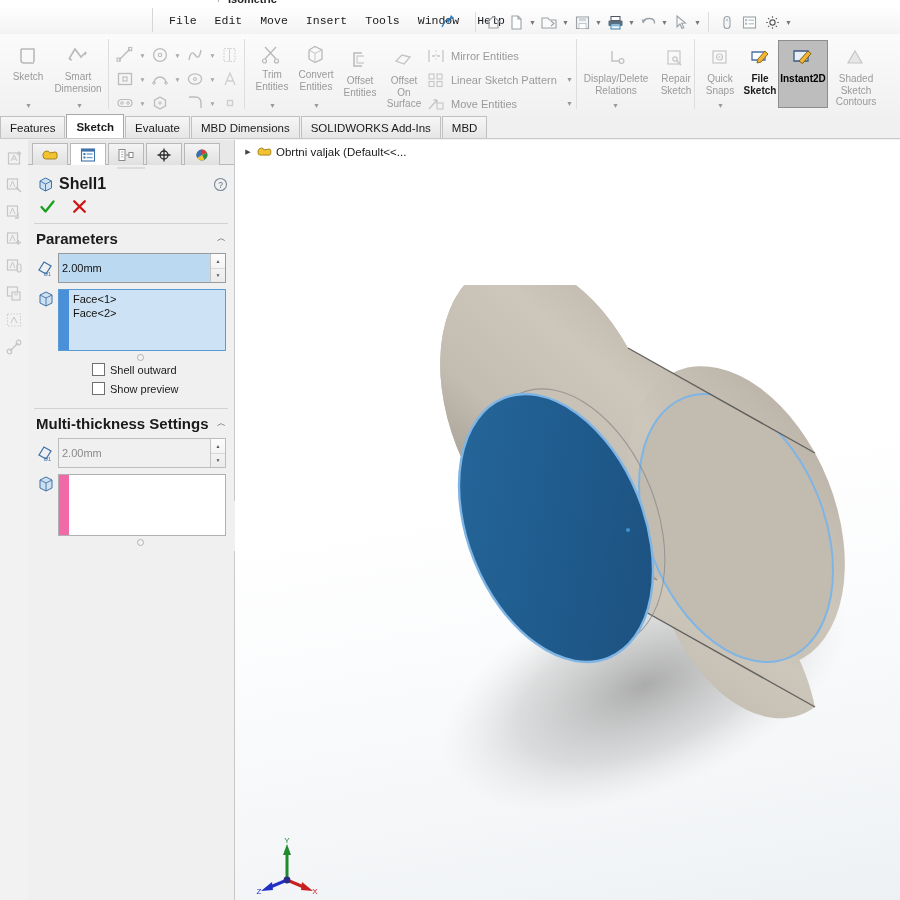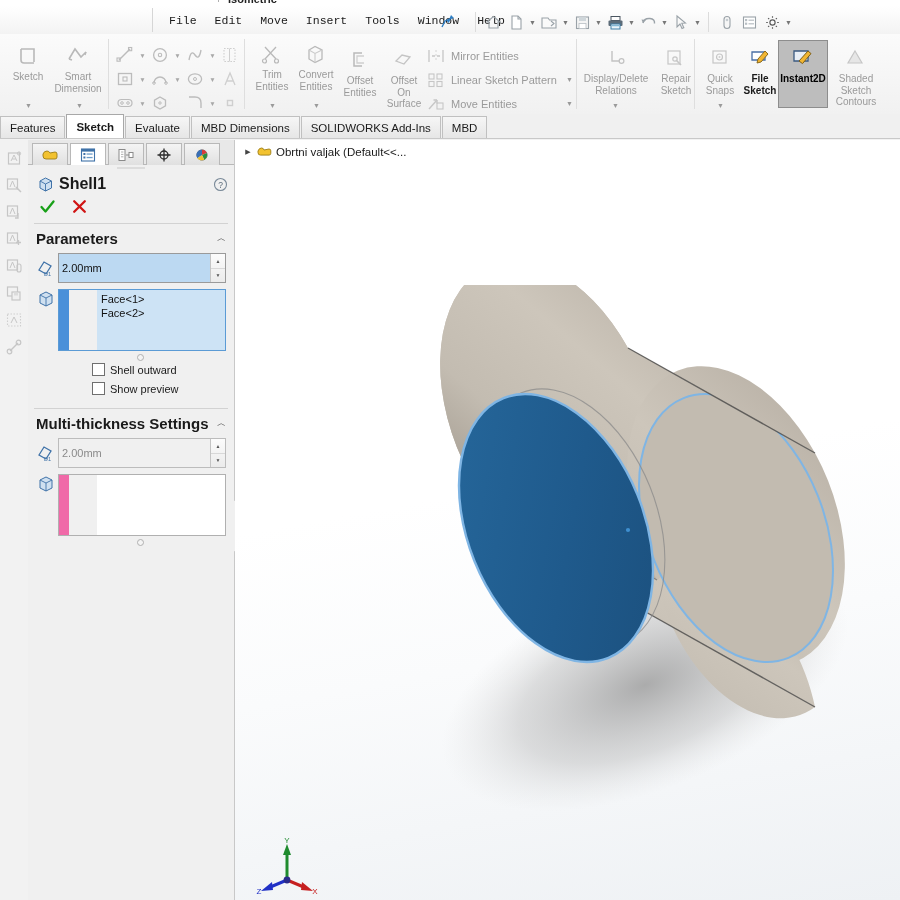--- a/index.html
+++ b/index.html
@@ -102,21 +102,21 @@
   .numwrap input{flex:1;border:none;outline:none;font-family:"Liberation Sans",sans-serif;font-size:11px;
     padding:0 3px;background:transparent;color:#111;}
   .numwrap input.sel{background:#bcd9f2;}
   .numwrap input.dis{color:#8a8a8a;}
   .spin{width:14px;border-left:1px solid #c4c4c4;display:flex;flex-direction:column;background:linear-gradient(#fcfcfc,#ebebeb);}
   .spin i{flex:1;display:flex;align-items:center;justify-content:center;font-size:5px;color:#555;font-style:normal;}
   .spin i:first-child{border-bottom:1px solid #d8d8d8;}
   .selbox{flex:1;height:62px;border:1px solid #5b9bd5;display:flex;box-sizing:border-box;}
   .selbox .accent{width:10px;background:#4a90d9;}
   .selbox .accent.pink{background:#f06aa8;}
-  .selbox .list{flex:1;background:#cde3f5;padding:2px 4px;font-size:11px;color:#111;line-height:14px;margin-left:28px;}
+  .selbox .list{flex:1;background:#cde3f5;padding:2px 4px;font-size:11px;color:#111;line-height:14px;}
   .selbox .list.empty{background:#ffffff;}
   .handle{text-align:center;height:9px;}
   .handle i{display:inline-block;width:5px;height:5px;border:1px solid #b0b0b0;border-radius:50%;background:#f4f4f4;}
 
   .chk{display:flex;align-items:center;padding:3px 8px 3px 64px;font-size:11px;color:#1a1a1a;}
   .chk .box{width:11px;height:11px;border:1px solid #6f6f6f;background:#fff;margin-right:5px;flex:0 0 11px;}
 
   .splitter{position:absolute;left:234px;top:500px;width:9px;height:50px;
     background:#f0f0f0;border:1px solid #cfcfcf;border-left:none;border-radius:0 3px 3px 0;
     display:flex;align-items:center;justify-content:center;}

